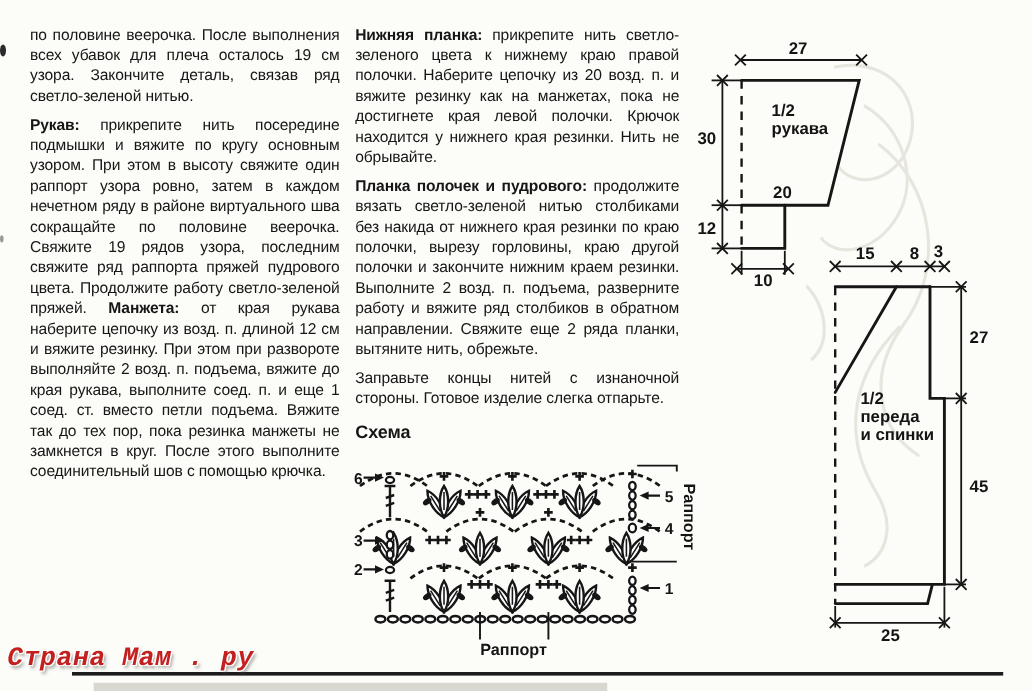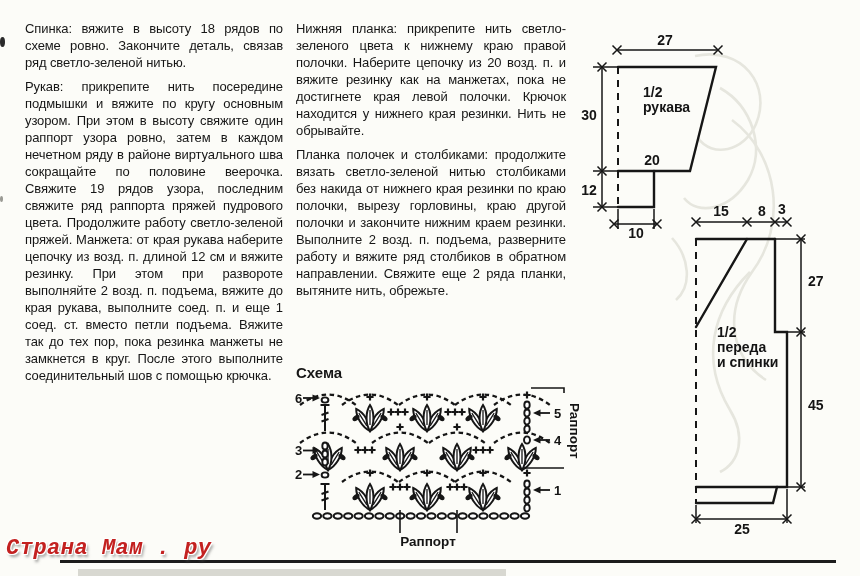--- a/index.html
+++ b/index.html
@@ -4,24 +4,24 @@
 <style>
   * { margin:0; padding:0; box-sizing:border-box; }
   html,body { width:860px; height:576px; }
   body {
     position:relative; overflow:hidden;
     background:#fcfcf8; color:#161616;
     font-family:"Liberation Sans", sans-serif;
   }
   .col { position:absolute; }
   .col p { font-size:13px; line-height:17px; text-align:justify; margin-bottom:7px; color:#161616; letter-spacing:-0.1px; }
-  .col p b { font-weight:normal; }
+  .col p b { font-weight:bold; }
   #col-left { left:25px; top:20px; width:258px; }
   #col-mid  { left:296px; top:20px; width:270px; }
-  #schema-title { position:absolute; left:296px; top:364px; font-size:15px; font-weight:bold; }
+  #schema-title { position:absolute; left:296px; top:352px; font-size:15px; font-weight:bold; }
   #chart    { position:absolute; left:288px; top:383px; }
   #sketch   { position:absolute; left:580px; top:28px; }
   #sleeve   { position:absolute; left:575px; top:25px; }
   #frontback{ position:absolute; left:655px; top:200px; }
   #bottom-rule { position:absolute; left:60px; top:560px; width:776px; height:3px; background:#1c1c1c; }
   #gray-strip  { position:absolute; left:78px; top:569px; width:428px; height:7px; background:#d8d8d1; }
   .speck { position:absolute; background:#2a2a2a; border-radius:50%; }
   #speck1 { left:0; top:37px; width:5px; height:10px; }
   #speck2 { left:0; top:196px; width:3px; height:6px; background:#9a9a94; }
   #watermark {
@@ -35,26 +35,27 @@
   svg .dim  { font:bold 14px "Liberation Sans",sans-serif; fill:#141414; }
   svg .rown { font:bold 13px "Liberation Sans",sans-serif; fill:#141414; }
   svg .rap  { font:bold 13.5px "Liberation Sans",sans-serif; fill:#141414; }
   svg .tick { stroke:#161616; stroke-width:1.5; fill:none; }
   svg .thin { stroke:#161616; stroke-width:1.6; fill:none; }
 </style>
 </head>
 <body>
 
 <div class="col" id="col-left">
-    <p><b>Спинка: </b><span>вяжите в высоту 18 рядов по схеме ровно. Закончите деталь, связав ряд светло-зеленой нитью.</span></p>
+    <p><span>по половине веерочка. После выполнения всех убавок для плеча осталось 19 см узора. Закончите деталь, связав ряд светло-зеленой нитью.</span></p>
     <p><b>Рукав: </b><span>прикрепите нить посередине подмышки и вяжите по кругу основным узором. При этом в высоту свяжите один раппорт узора ровно, затем в каждом нечетном ряду в районе виртуального шва сокращайте по половине веерочка. Свяжите 19 рядов узора, последним свяжите ряд раппорта пряжей пудрового цвета. Продолжите работу светло-зеленой пряжей. </span><b>Манжета: </b><span>от края рукава наберите цепочку из возд. п. длиной 12 см и вяжите резинку. При этом при развороте выполняйте 2 возд. п. подъема, вяжите до края рукава, выполните соед. п. и еще 1 соед. ст. вместо петли подъема. Вяжите так до тех пор, пока резинка манжеты не замкнется в круг. После этого выполните соединительный шов с помощью крючка.</span></p>
   </div>
 <div class="col" id="col-mid">
     <p><b>Нижняя планка: </b><span>прикрепите нить светло-зеленого цвета к нижнему краю правой полочки. Наберите цепочку из 20 возд. п. и вяжите резинку как на манжетах, пока не достигнете края левой полочки. Крючок находится у нижнего края резинки. Нить не обрывайте.</span></p>
-    <p><b>Планка полочек и столбиками: </b><span>продолжите вязать светло-зеленой нитью столбиками без накида от нижнего края резинки по краю полочки, вырезу горловины, краю другой полочки и закончите нижним краем резинки. Выполните 2 возд. п. подъема, разверните работу и вяжите ряд столбиков в обратном направлении. Свяжите еще 2 ряда планки, вытяните нить, обрежьте.</span></p>
+    <p><b>Планка полочек и пудрового: </b><span>продолжите вязать светло-зеленой нитью столбиками без накида от нижнего края резинки по краю полочки, вырезу горловины, краю другой полочки и закончите нижним краем резинки. Выполните 2 возд. п. подъема, разверните работу и вяжите ряд столбиков в обратном направлении. Свяжите еще 2 ряда планки, вытяните нить, обрежьте.</span></p>
+    <p><span>Заправьте концы нитей с изнаночной стороны. Готовое изделие слегка отпарьте.</span></p>
   </div>
 
 <div id="schema-title">Схема</div>
 
 <svg id="sketch" width="280" height="530" viewBox="0 0 280 530">
   <g stroke="#e6e6de" stroke-width="2.6" fill="none">
     <path d="M115,28 C163,18 192,58 176,96 C164,124 132,130 118,110"></path>
     <path d="M140,60 C172,78 186,120 168,152 C150,182 118,188 104,170"></path>
     <path d="M152,92 C198,126 208,196 172,244 C142,286 152,330 186,352"></path>
     <path d="M170,244 C132,282 120,332 150,382 C166,408 160,434 140,444"></path>

